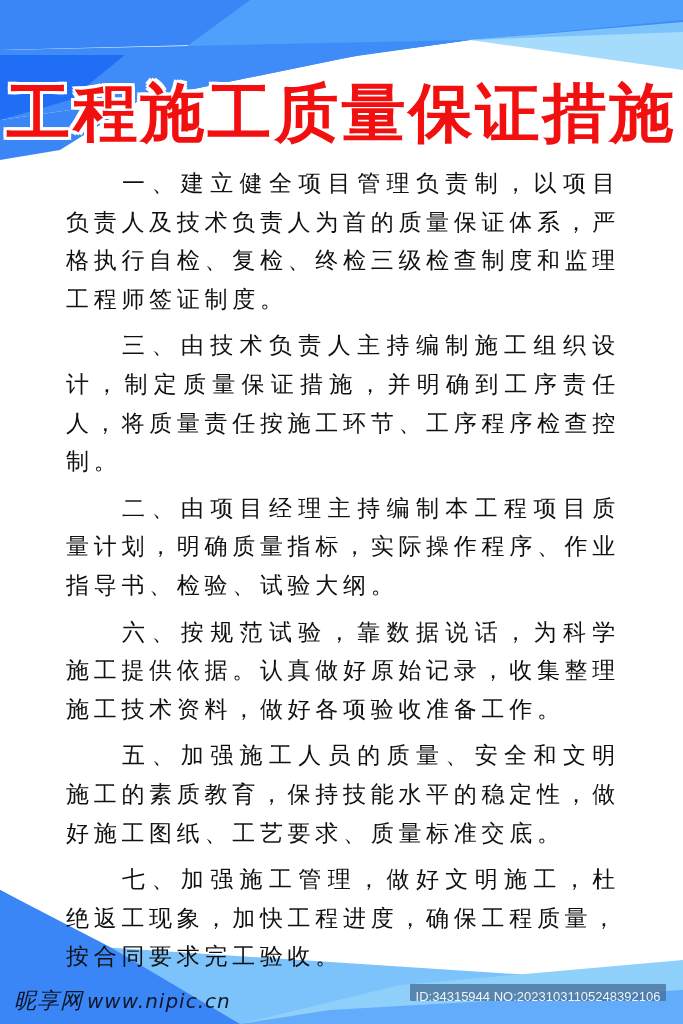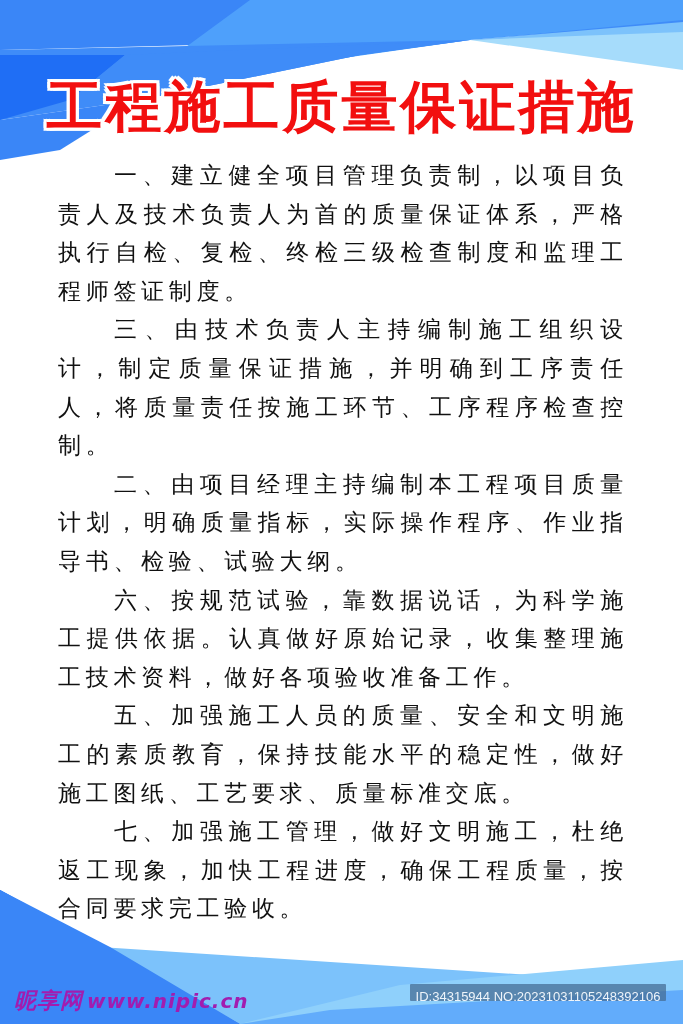--- a/index.html
+++ b/index.html
@@ -5,35 +5,35 @@
   html, body { margin: 0; padding: 0; }
   body {
     width: 683px; height: 1024px; position: relative; overflow: hidden;
     background: #ffffff;
     font-family: "DejaVu Sans", "Liberation Sans", sans-serif;
   }
   .bg { position: absolute; left: 0; top: 0; width: 683px; height: 1024px; z-index: 0; }
   .title {
     position: absolute; left: 0; top: 70px; width: 683px; text-align: center;
     font-family: "DejaVu Sans", sans-serif; font-weight: bold;
-    font-size: 56px; letter-spacing: 3px; color: #f20f0f;
+    font-size: 64px; letter-spacing: 3px; color: #f20f0f;
     text-shadow:
       -3px -3px 0 #fff, 3px -3px 0 #fff, -3px 3px 0 #fff, 3px 3px 0 #fff,
       0 -3px 0 #fff, 0 3px 0 #fff, -3px 0 0 #fff, 3px 0 0 #fff;
     z-index: 2;
   }
   .content {
     position: absolute; left: 58px; top: 156px; width: 570px; z-index: 2;
     font-size: 23px; line-height: 38.6px; color: #111;
     letter-spacing: 4.7px;
   }
-  .para { margin: 0; text-indent: 56px; text-align: justify; }
+  .para { margin: 8px; text-indent: 56px; text-align: justify; }
   .watermark-logo {
     position: absolute; left: 14px; top: 986px; z-index: 3;
-    color: #a21caf; font-weight: bold; font-style: italic; font-size: 22px;
+    color: #0f172a; font-weight: normal; font-style: italic; font-size: 22px;
     letter-spacing: 1px;
   }
   .watermark-logo .url { font-size: 20px; margin-left: 4px; }
   .watermark-id {
     position: absolute; left: 410px; top: 984px; width: 256px; height: 17px; z-index: 3;
     background: rgba(70,110,150,0.75); color: #eef4fa;
     font-family: "Liberation Sans", sans-serif; font-size: 13px; line-height: 25px;
     text-align: center; border-radius: 1px;
   }
 </style>

